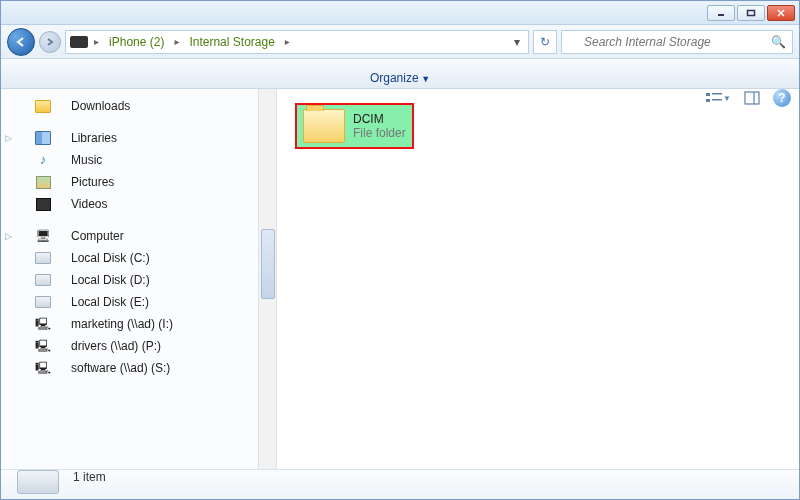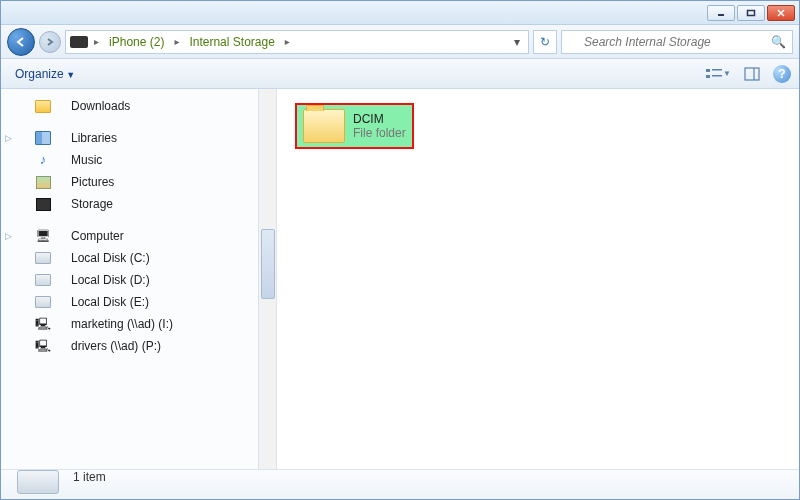--- a/index.html
+++ b/index.html
@@ -18,21 +18,21 @@
   .breadcrumb { flex: 1; height: 24px; border: 1px solid #b8cfe5; background: #fff; display: flex; align-items: center; padding: 0 4px; gap: 4px; overflow: hidden; }
   .breadcrumb .seg { padding: 0 6px; color: #4d7c0f; white-space: nowrap; cursor: pointer; }
   .breadcrumb .chev { color: #666; font-size: 10px; }
   .breadcrumb .device-icon { width: 18px; height: 12px; background: #333; border-radius: 2px; position: relative; margin-right: 2px; }
   .breadcrumb .dd { margin-left: auto; color: #555; padding: 0 4px; cursor: pointer; }
   .refresh { width: 24px; height: 24px; border: 1px solid #b8cfe5; background: #fff; display: flex; align-items: center; justify-content: center; cursor: pointer; color: #3a75b0; font-size: 13px; }
   .searchbox { width: 232px; height: 24px; border: 1px solid #b8cfe5; background: #fff; display: flex; align-items: center; padding: 0 6px; }
   .searchbox input { border: none; flex: 1; font-style: italic; color: #888; outline: none; margin-left: 16px; }
   .searchbox .mag { color: #5b8bbd; font-size: 12px; }
   
-  .toolbar { height: 30px; background: linear-gradient(#f7fafd,#e3ecf5); display: flex; align-items: center; padding: 9px 8px; border-bottom: 1px solid #c9d8e8; }
+  .toolbar { height: 30px; background: linear-gradient(#f7fafd,#e3ecf5); display: flex; align-items: center; padding: 9px 8px; border-bottom: 1px solid #c9d8e8; flex-direction: column; }
   .organize { color: #15428b; cursor: pointer; padding: 3px 6px; }
   .organize::after { content: " ▼"; font-size: 9px; color: #15428b; }
   .toolbar-right { margin-left: auto; display: flex; gap: 8px; align-items: center; }
   .view-btn { width: 26px; height: 20px; display: flex; align-items: center; justify-content: center; cursor: pointer; color: #4a6f9c; }
   .help-btn { width: 18px; height: 18px; border-radius: 50%; background: radial-gradient(circle at 30% 30%, #b6dcff, #4a8ed1); color: #fff; font-weight: bold; display: flex; align-items: center; justify-content: center; cursor: pointer; font-size: 11px; }
   
   .body { flex: 1; display: flex; min-height: 0; }
   .sidebar { width: 258px; border-right: 1px solid #d9e3ee; overflow-y: auto; padding: 6px 0; background: #fafcfe; }
   .side-item { display: flex; align-items: center; gap: 20px; padding: 2px 0 2px 34px; cursor: pointer; color: #222; line-height: 18px; }
   .side-item.group { padding-left: 18px; margin-top: 10px; }
@@ -160,21 +160,21 @@
       <div class="side-item">
         <span class="ico music-ico"></span>
         <span>Music</span>
       </div>
       <div class="side-item">
         <span class="ico pic-ico"></span>
         <span>Pictures</span>
       </div>
       <div class="side-item">
         <span class="ico vid-ico"></span>
-        <span>Storage</span>
+        <span>Videos</span>
       </div>
 
       <div class="side-item group">
         <span class="tri">▷</span>
         <span class="ico comp-ico"></span>
         <span>Computer</span>
       </div>
       <div class="side-item">
         <span class="ico disk-ico"></span>
         <span>Local Disk (C:)</span>
@@ -187,20 +187,24 @@
         <span class="ico disk-ico"></span>
         <span>Local Disk (E:)</span>
       </div>
       <div class="side-item">
         <span class="ico net-ico"></span>
         <span>marketing (\\ad) (I:)</span>
       </div>
       <div class="side-item">
         <span class="ico net-ico"></span>
         <span>drivers (\\ad) (P:)</span>
+      </div>
+      <div class="side-item">
+        <span class="ico net-ico"></span>
+        <span>software (\\ad) (S:)</span>
       </div>
     </div>
 
     <div class="content">
       <div class="scroll-gutter">
         <div class="scroll-thumb"></div>
       </div>
       <div class="content-inner">
         <div class="folder-tile">
           <div class="folder-large"></div>

